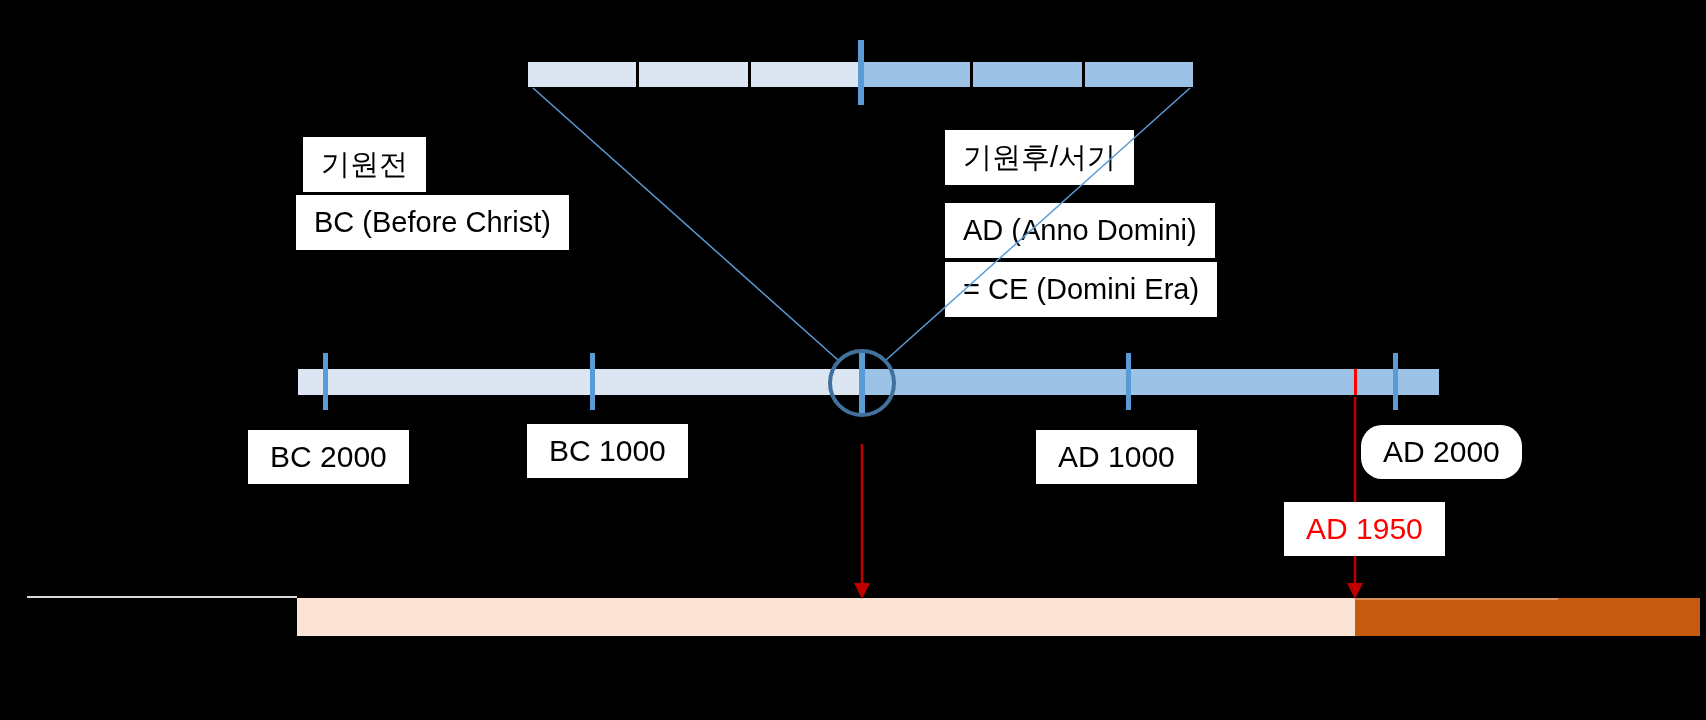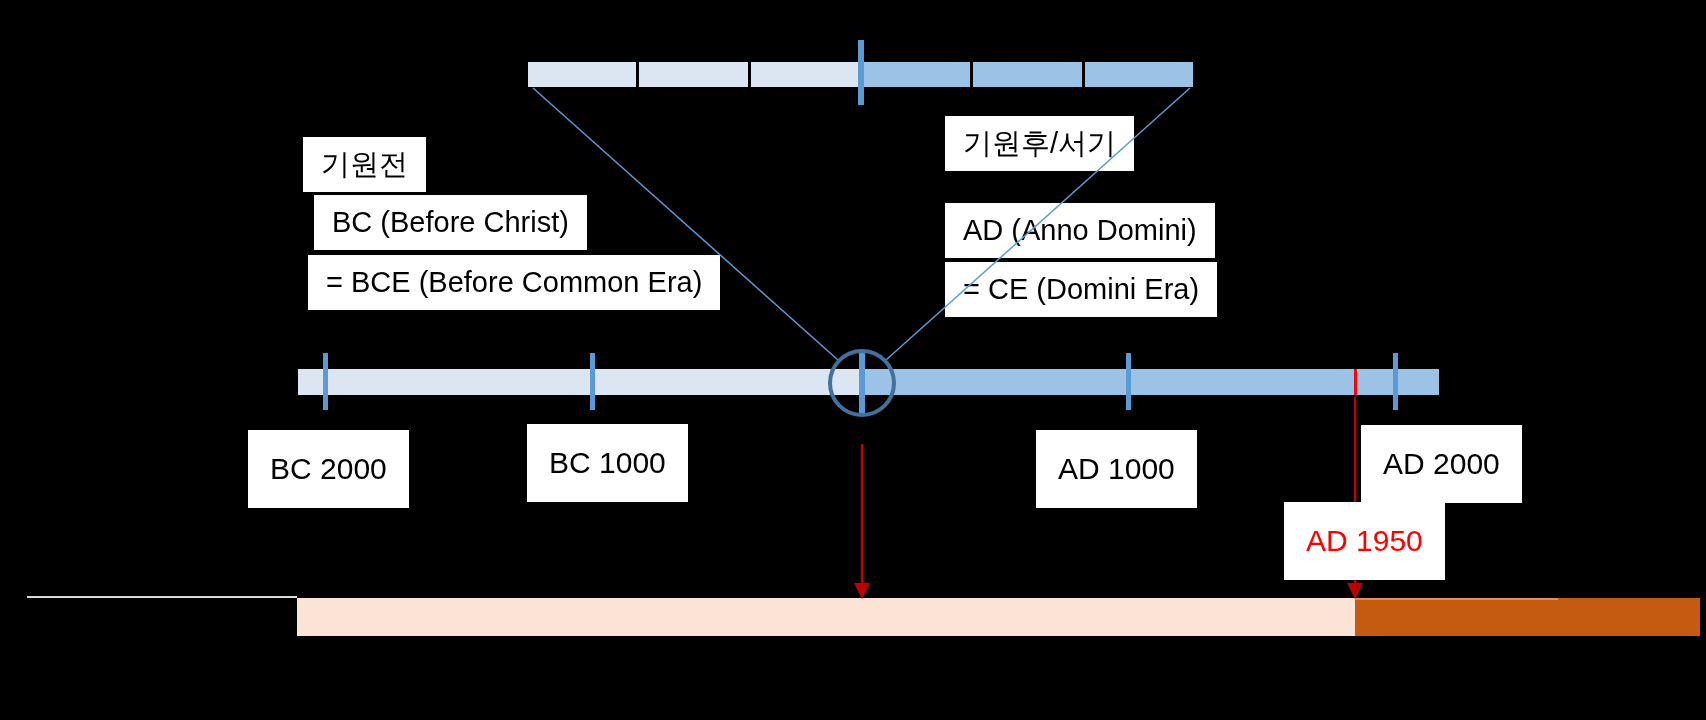--- a/index.html
+++ b/index.html
@@ -33,31 +33,31 @@
   .tick.t-ad2000{left:1393px;}
   .tick.t-zero{left:859px;top:352px;height:62px;width:6px;}
   .tick.t-red{left:1354px;top:369px;height:26px;width:3px;background:var(--bright-red,#ff0000);}
 
   
   .box{
     position:absolute;background:var(--label-bg,#fff);color:var(--label-text,#000);
     white-space:nowrap;line-height:1;
   }
   .era-box{font-size:29px;padding:13px 18px;}
-  .year-box{font-size:30px;padding:24px 22px;}
+  .year-box{font-size:30px;padding:12px 22px;}
   .kor-left{left:303px;top:137px;}
-  .bc-line{left:314px;top:195px;}
+  .bc-line{left:296px;top:195px;}
   .bce-line{left:308px;top:255px;}
-  .kor-right{left:945px;top:116px;}
+  .kor-right{left:945px;top:130px;}
   .ad-line{left:945px;top:203px;}
   .ce-line{left:945px;top:262px;}
   .y-bc2000{left:248px;top:430px;}
   .y-bc1000{left:527px;top:424px;}
   .y-ad1000{left:1036px;top:430px;}
-  .y-ad2000{left:1361px;top:425px;}
+  .y-ad2000{left:1361px;top:425px;border-radius:21px;}
   .y-ad1950{left:1284px;top:502px;color:var(--bright-red,#ff0000);}
 
   
   .baseline{position:absolute;left:27px;top:596px;width:270px;height:2px;background:var(--line-gray,#d9d9d9);}
   .band-peach{position:absolute;left:297px;top:598px;width:1058px;height:38px;background:var(--peach,#fbe3d5);}
   .band-orange{position:absolute;left:1355px;top:598px;width:345px;height:38px;background:var(--orange,#c55a11);}
   .band-orange-edge{position:absolute;left:1355px;top:598px;width:203px;height:2px;background:var(--orange-edge,#dd8f5f);}
 </style>
 </head>
 <body>
@@ -94,21 +94,20 @@
       <polygon points="854,583 870,583 862,599" style="fill:var(--arrow-red,#c00000)"></polygon>
     </g>
     <g>
       <line x1="1355" y1="397" x2="1355" y2="585" style="stroke:var(--arrow-red,#c00000);stroke-width:2.5"></line>
       <polygon points="1347,583 1363,583 1355,599" style="fill:var(--arrow-red,#c00000)"></polygon>
     </g>
   </svg>
 
   <div class="box era-box kor-left">기원전</div>
   <div class="box era-box bc-line">BC (Before Christ)</div>
-  <div class="box era-box bce-line">= BCE (Before Common Era)</div>
   <div class="box era-box kor-right">기원후/서기</div>
   <div class="box era-box ad-line">AD (Anno Domini)</div>
   <div class="box era-box ce-line">= CE (Domini Era)</div>
 
   <div class="box year-box y-bc2000">BC 2000</div>
   <div class="box year-box y-bc1000">BC 1000</div>
   <div class="box year-box y-ad1000">AD 1000</div>
   <div class="box year-box y-ad2000">AD 2000</div>
   <div class="box year-box y-ad1950">AD 1950</div>
 

